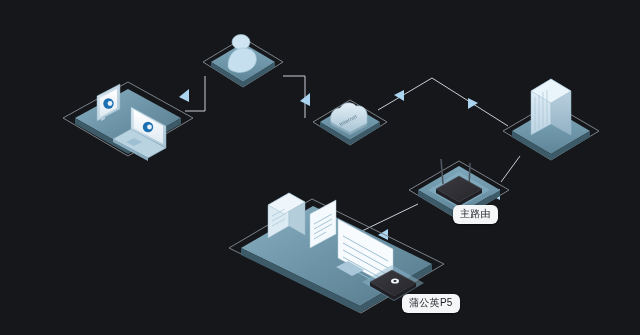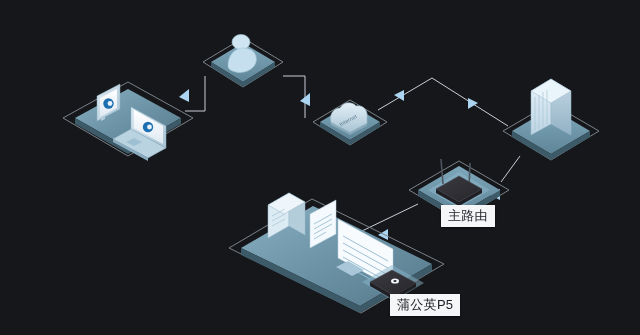--- a/index.html
+++ b/index.html
@@ -25,28 +25,29 @@
     left: 0;
     top: 0;
     width: 640px;
     height: 335px;
     display: block;
   }
   .node-label {
     position: absolute;
     background: #f4f6f8;
     color: #1b1d22;
-    font-size: 13px;
+    font-size: 10px;
     line-height: 1;
     padding: 4px 7px 5px 7px;
-    border-radius: 0;
+    border-radius: 6px;
     white-space: nowrap;
     letter-spacing: 0.3px;
     font-family: "Liberation Sans", "DejaVu Sans", sans-serif;
     box-shadow: 0 1px 2px rgba(0,0,0,0.55);
+    margin-left: 12px;
   }
   #label-main-router { left: 441px; top: 205px; }
   #label-p5        { left: 390px; top: 294px; }
 </style>
 </head>
 <body>
 
 <div id="diagram-root">
 
   <svg id="topology-svg" viewBox="0 0 640 335">

